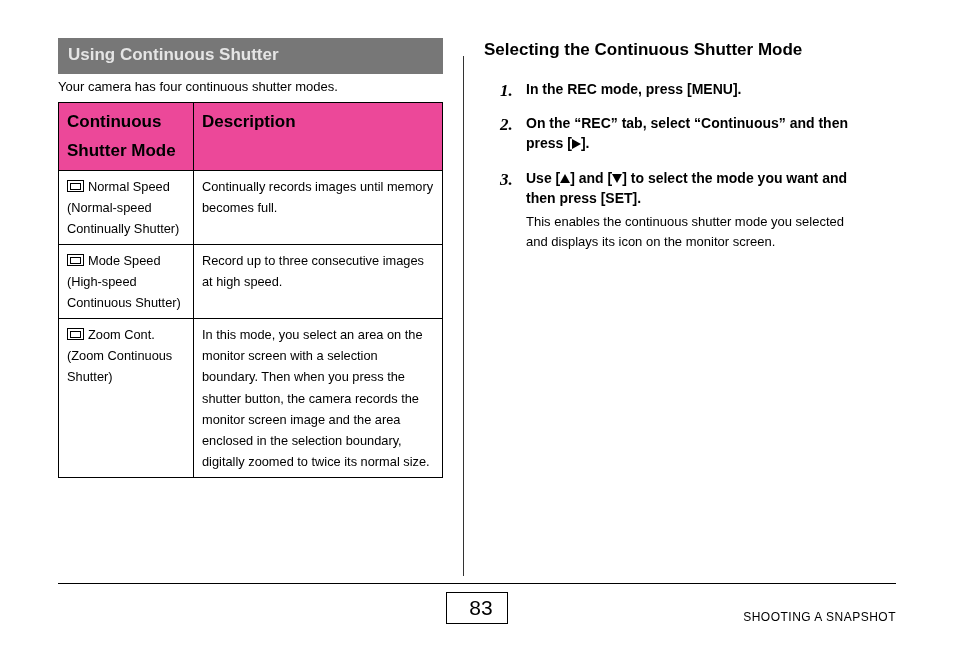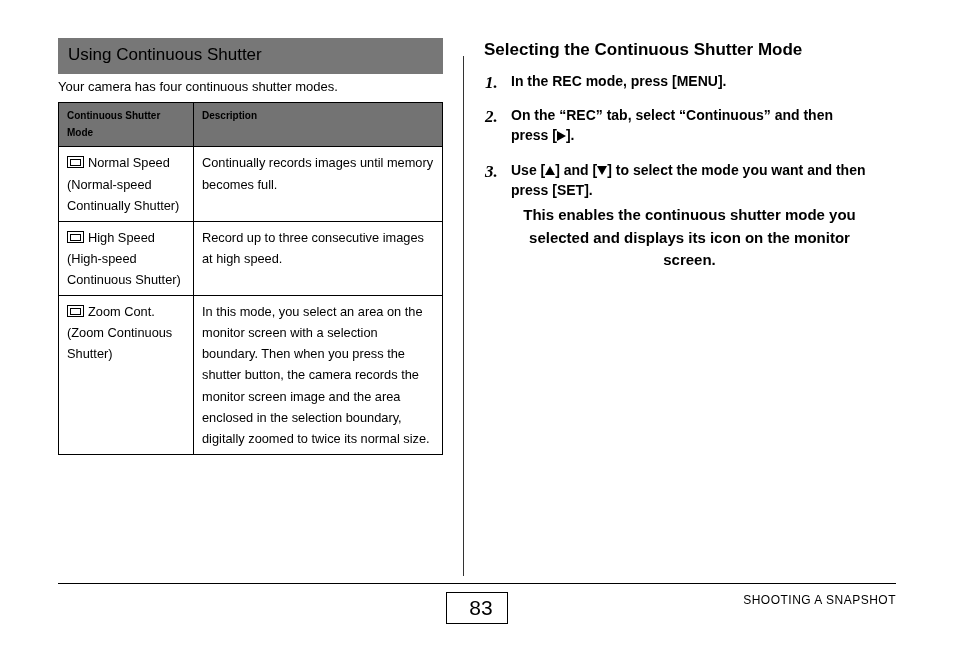--- a/index.html
+++ b/index.html
@@ -27,43 +27,43 @@
   .col-left { padding-right: 20px; }
   .col-right { padding-left: 20px; }
   .divider {
     width: 1px;
     background: #333;
     margin: 18px 0 0 0;
     height: 520px;
   }
   .section-bar {
     background: #777;
-    color: #000000;
-    font-weight: normal;
+    color: #e5e5e5;
+    font-weight: bold;
     font-size: 17px;
     padding: 5px 10px 6px 10px;
     margin-bottom: 4px;
   }
   .intro { margin: 4px 0 6px 0; font-size: 13px; }
   table {
     border-collapse: collapse;
     width: 100%;
     font-size: 12.8px;
   }
   th, td {
     border: 1px solid #000;
     padding: 5px 8px;
     text-align: left;
     vertical-align: top;
     line-height: 1.65;
   }
   th {
-    background: #737373;
-    font-weight: bold;
-    font-size: 10px;
+    background: #ec4899;
+    font-weight: bold;
+    font-size: 17px;
   }
   th.col-mode { width: 135px; }
   .mode-icon {
     display: inline-block;
     width: 17px;
     height: 12px;
     border: 1.2px solid #000;
     vertical-align: -1px;
     margin-right: 4px;
     position: relative;
@@ -79,21 +79,21 @@
     top: 2px;
   }
   .h2-right {
     font-size: 17px;
     font-weight: bold;
     margin: 0 0 8px 0;
   }
   ol.steps {
     list-style: none;
     padding: 0;
-    margin: 1px;
+    margin: 16px;
     counter-reset: step;
   }
   ol.steps > li {
     counter-increment: step;
     position: relative;
     padding-left: 26px;
     margin-bottom: 14px;
     font-size: 14px;
     line-height: 1.45;
   }
@@ -102,25 +102,24 @@
     position: absolute;
     left: 0;
     top: 0;
     font-weight: bold;
     font-style: italic;
     font-size: 17px;
     font-family: "Times New Roman", serif;
   }
   .step-main { font-weight: bold; }
   .step-sub {
-    font-weight: bold;
-    font-size: 15px;
+    font-weight: normal;
+    font-size: 13px;
     margin-top: 4px;
     line-height: 1.5;
-    text-align: center;
   }
   .tri {
     display: inline-block;
     width: 0; height: 0;
     vertical-align: -1px;
   }
   .tri-right { border-top: 5px solid transparent; border-bottom: 5px solid transparent; border-left: 9px solid #000; }
   .tri-up { border-left: 5.5px solid transparent; border-right: 5.5px solid transparent; border-bottom: 9px solid #000; vertical-align: 0; }
   .tri-down { border-left: 5.5px solid transparent; border-right: 5.5px solid transparent; border-top: 9px solid #000; vertical-align: 0; }
   .footer {
@@ -140,21 +139,21 @@
   }
   .page-num {
     font-size: 21px;
     border: 1px solid #000;
     padding: 2px 14px 3px 22px;
     line-height: 1.2;
   }
   .footer-text {
     position: absolute;
     right: 0;
-    top: 3px;
+    top: 20px;
     font-size: 12px;
     letter-spacing: 0.5px;
   }
 </style>
 </head>
 <body>
 
 <div class="page">
 
   <div class="col col-left">
@@ -171,21 +170,21 @@
       <tbody>
         <tr>
           <td>
             <span class="mode-icon"></span><span>Normal Speed</span>
             <div>(Normal-speed Continually Shutter)</div>
           </td>
           <td>Continually records images until memory becomes full.</td>
         </tr>
         <tr>
           <td>
-            <span class="mode-icon"></span><span>High Speed</span>
+            <span class="mode-icon"></span><span>Mode Speed</span>
             <div>(High-speed Continuous Shutter)</div>
           </td>
           <td>Record up to three consecutive images at high speed.</td>
         </tr>
         <tr>
           <td>
             <span class="mode-icon"></span><span>Zoom Cont.</span>
             <div>(Zoom Continuous Shutter)</div>
           </td>
           <td>In this mode, you select an area on the monitor screen with a selection boundary. Then when you press the shutter button, the camera records the monitor screen image and the area enclosed in the selection boundary, digitally zoomed to twice its normal size.</td>

